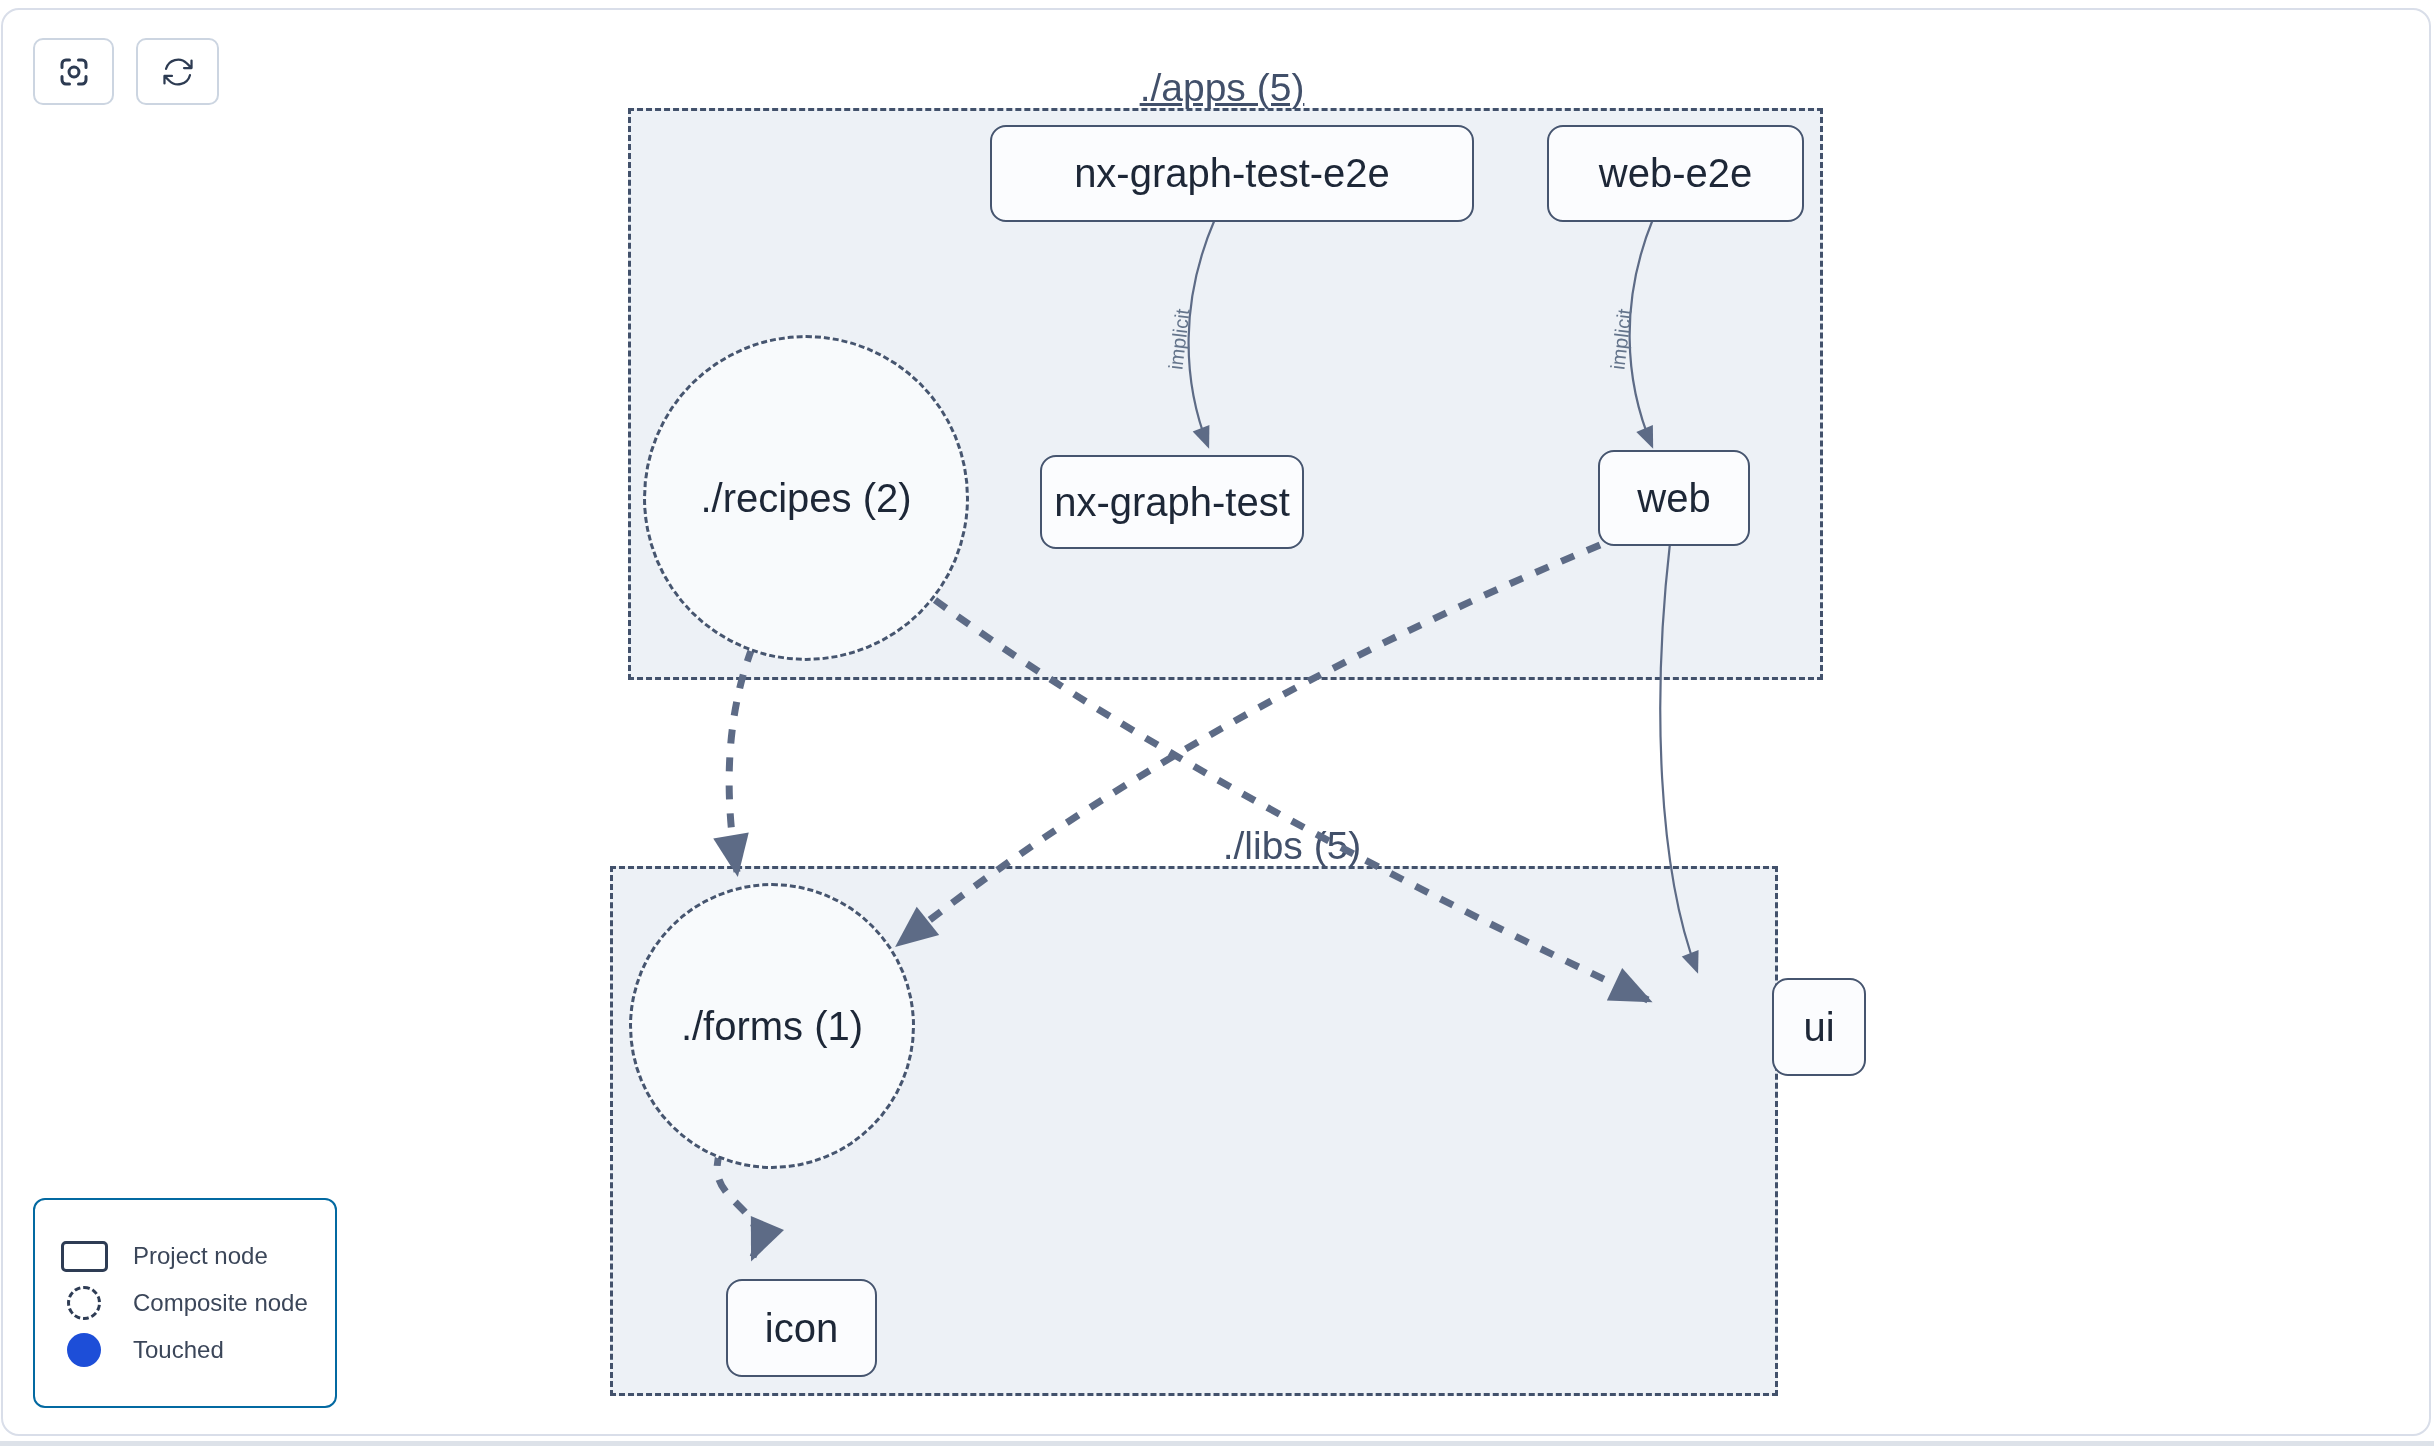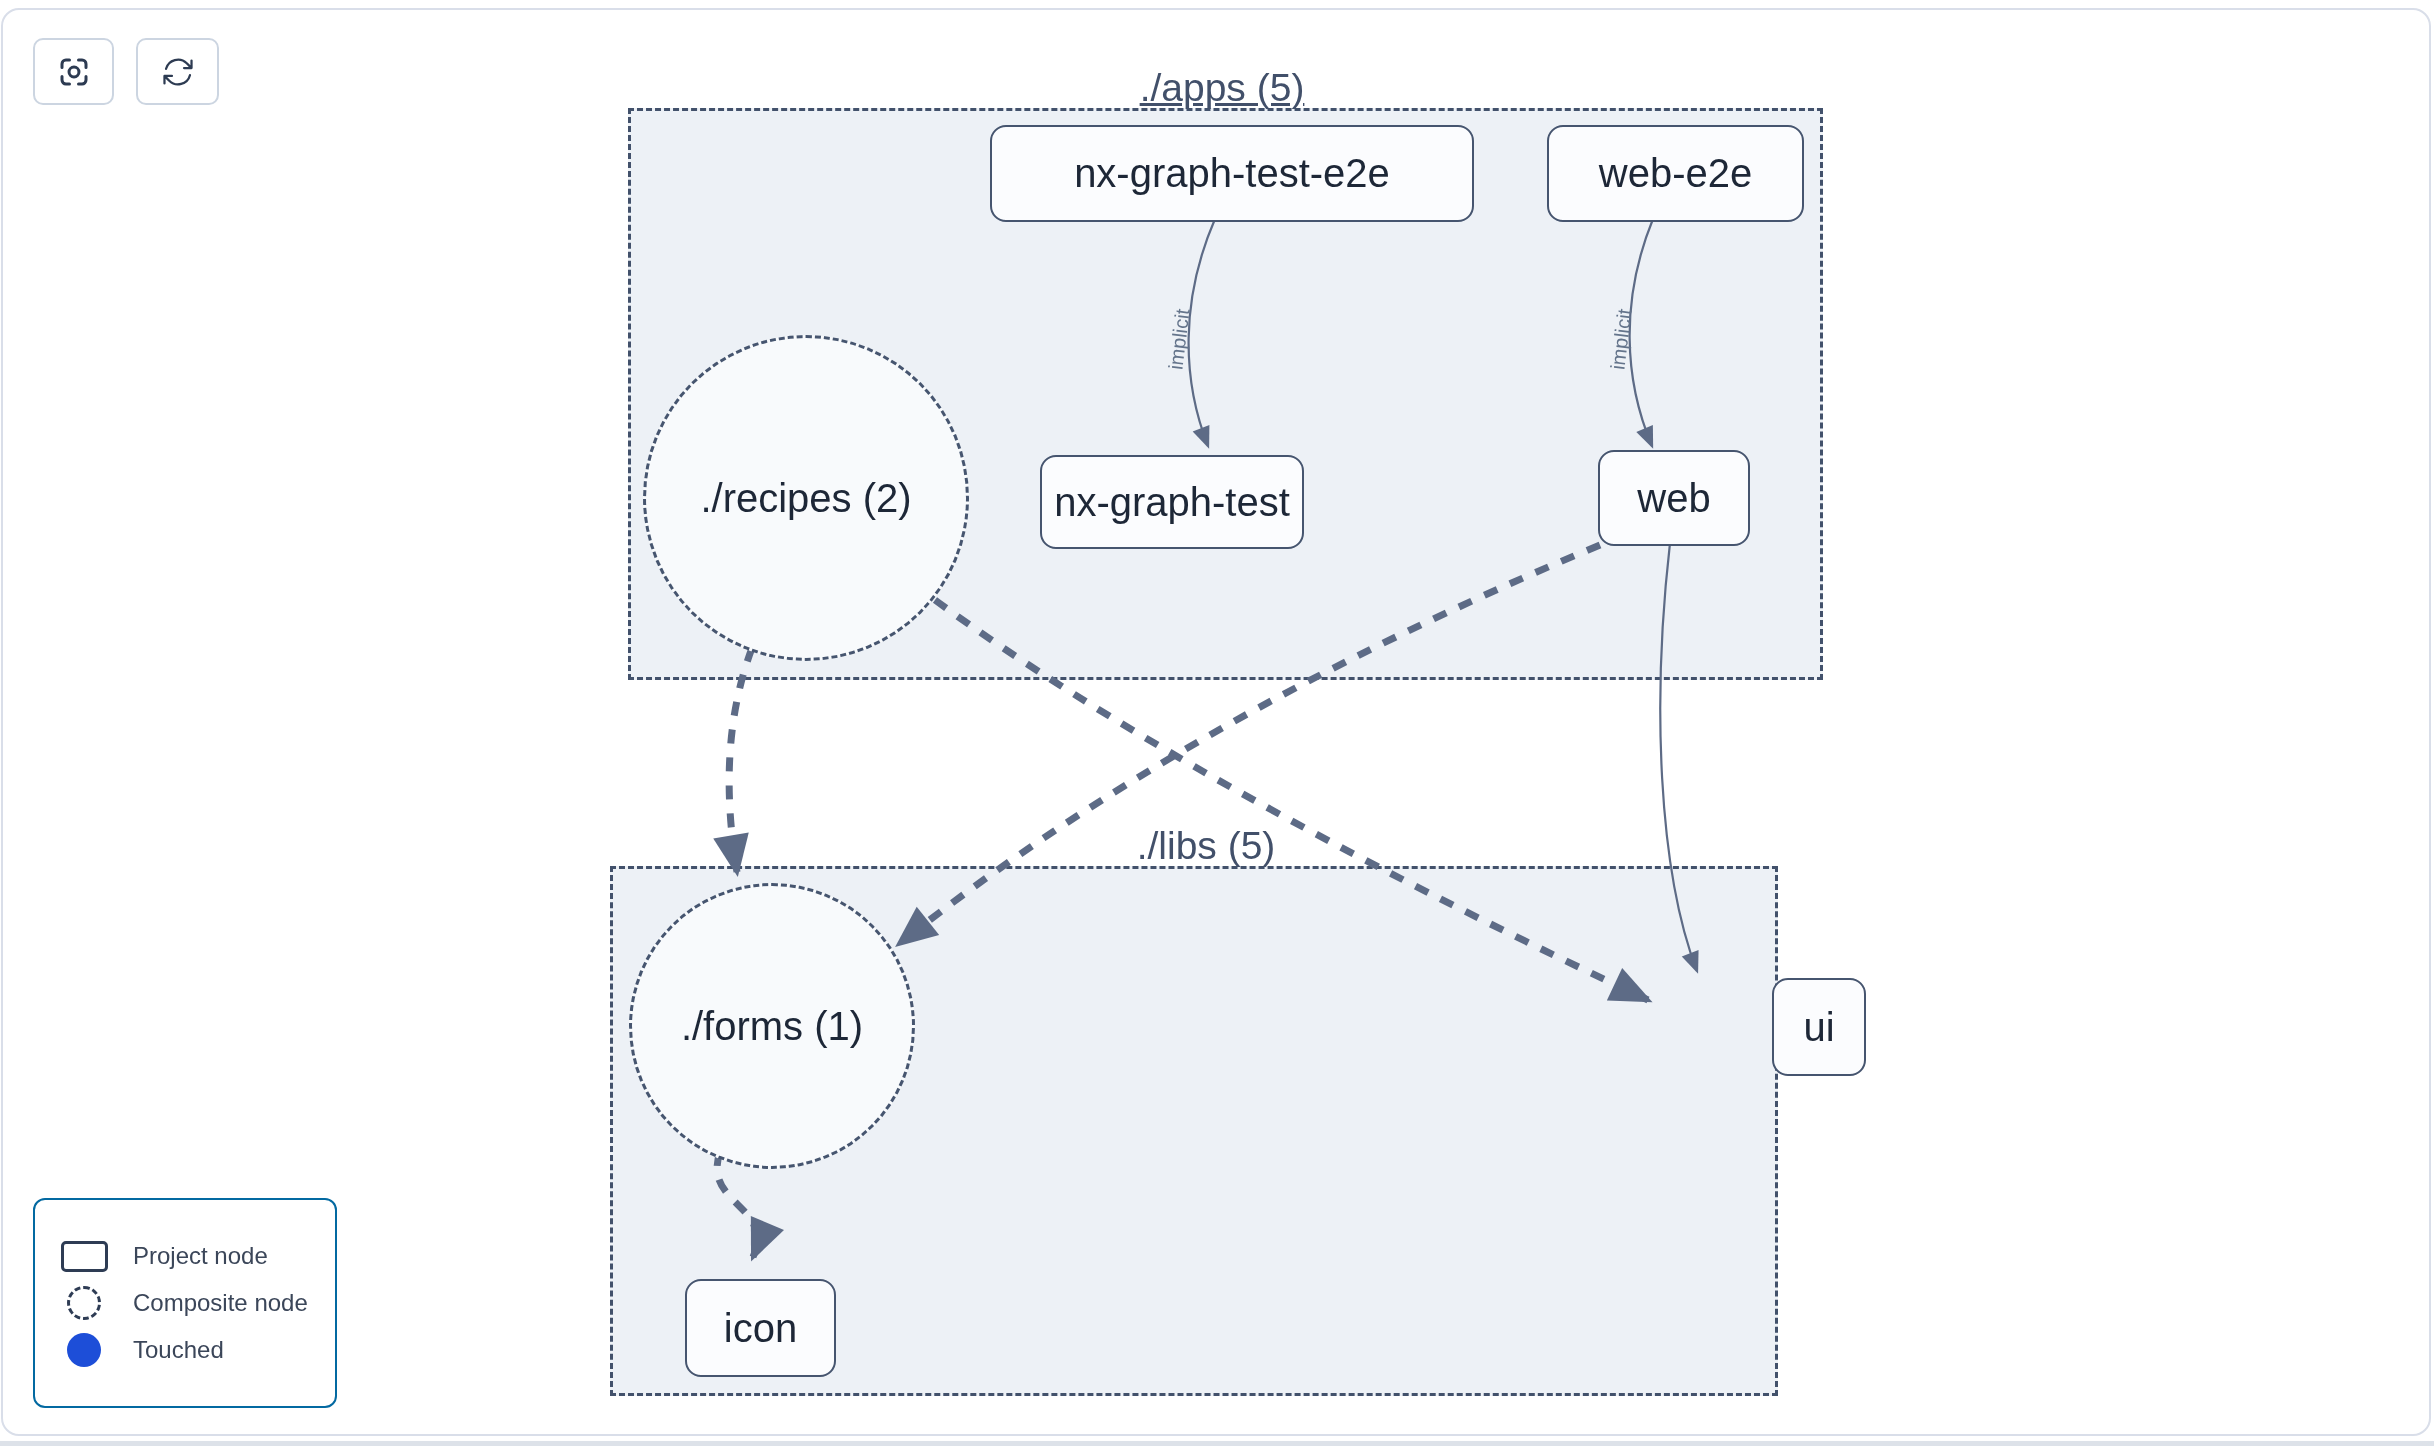--- a/index.html
+++ b/index.html
@@ -74,21 +74,21 @@
   <button class="tool-btn" style="left:136px;top:38px;width:83px;height:67px;">
     <svg width="36" height="36" viewBox="0 0 24 24" fill="#2d3b52">
       <path d="M4.755 10.059a7.5 7.5 0 0112.548-3.364l1.903 1.903h-3.183a.75.75 0 100 1.5h4.992a.75.75 0 00.75-.75V4.356a.75.75 0 00-1.5 0v3.18l-1.9-1.9A9 9 0 003.306 9.67a.75.75 0 101.45.388zm15.408 3.352a.75.75 0 00-.919.53 7.5 7.5 0 01-12.548 3.364l-1.902-1.903h3.183a.75.75 0 000-1.5H2.984a.75.75 0 00-.75.75v4.992a.75.75 0 001.5 0v-3.18l1.9 1.9a9 9 0 0015.059-4.035.75.75 0 00-.53-.918z"></path>
     </svg>
   </button>
 
   <div class="group" style="left:628px;top:108px;width:1189px;height:566px;"></div>
   <div class="group-label" style="left:1040px;top:64px;width:364px;text-decoration:underline;">./apps (5)</div>
 
   <div class="group" style="left:610px;top:866px;width:1162px;height:524px;"></div>
-  <div class="group-label" style="left:1024px;top:822px;width:364px;">./libs (5)</div>
+  <div class="group-label" style="left:1110px;top:822px;width:364px;">./libs (5)</div>
 
   <svg class="edges" width="2434" height="1446" viewBox="0 0 2434 1446">
     <defs>
       <marker id="arrow-big" markerUnits="userSpaceOnUse" markerWidth="48" markerHeight="42" refX="40" refY="21" orient="auto">
         <path class="arrowhead" d="M3 3 L45 21 L3 39 Z"></path>
       </marker>
       <marker id="arrow-small" markerUnits="userSpaceOnUse" markerWidth="26" markerHeight="22" refX="21" refY="11" orient="auto">
         <path class="arrowhead" d="M2 2 L24 11 L2 20 Z"></path>
       </marker>
     </defs>
@@ -120,21 +120,21 @@
   </div>
   <div class="node" style="left:1598px;top:450px;width:148px;height:92px;">
     <span>web</span>
   </div>
   <div class="node composite" style="left:629px;top:883px;width:280px;height:280px;">
     <span>./forms (1)</span>
   </div>
   <div class="node" style="left:1764px;top:978px;width:90px;height:94px;margin-left:8px;">
     <span>ui</span>
   </div>
-  <div class="node" style="left:685px;top:1279px;width:147px;height:94px;">
+  <div class="node" style="left:726px;top:1279px;width:147px;height:94px;">
     <span>icon</span>
   </div>
 
   <div class="legend">
     <div class="legend-row">
       <span class="sw-wrap">
           <span class="sw-project"></span>
         </span>
       <span class="legend-label">Project node</span>
     </div>

